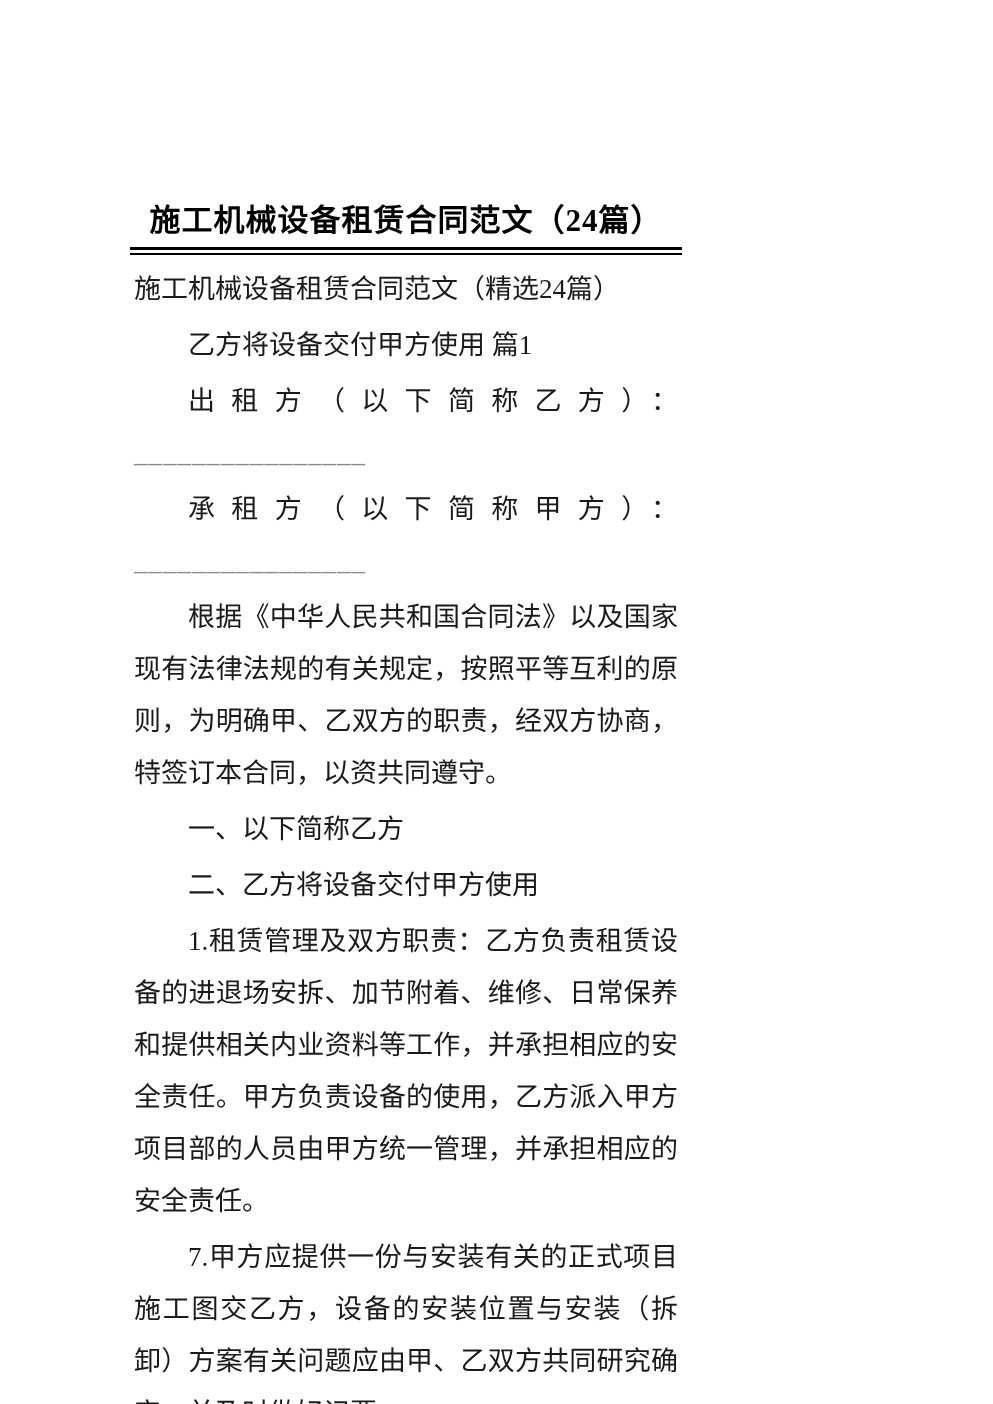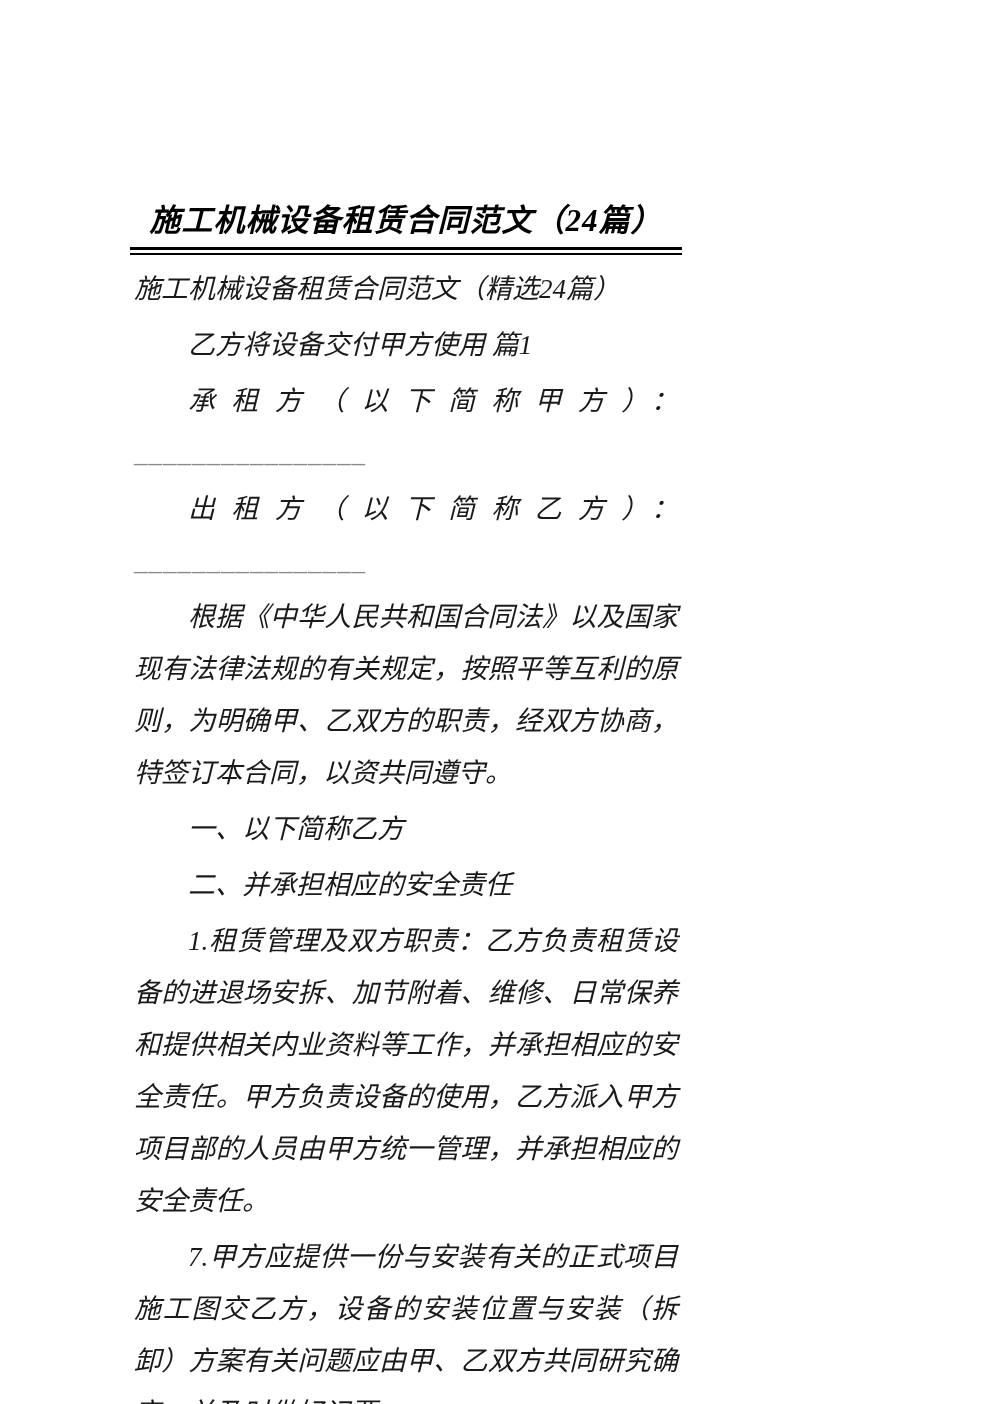--- a/index.html
+++ b/index.html
@@ -11,21 +11,20 @@
     width: 993px;
     height: 1404px;
     overflow: hidden;
     font-family: "Liberation Serif", "DejaVu Serif", serif;
   }
   .page {
     box-sizing: border-box;
     width: 789px;
     height: 1404px;
     padding: 202px 107px 0 130px;
-    font-style: italic;
   }
   .doc-title {
     margin: 0;
     font-size: 31px;
     line-height: 38px;
     font-weight: bold;
     text-align: center;
     color: #000000;
     letter-spacing: 1px;
   }
@@ -64,29 +63,29 @@
   <h1 class="doc-title">施工机械设备租赁合同范文（24篇）</h1>
 
   <div class="title-rule"></div>
 
   <div class="content">
 
     <p>施工机械设备租赁合同范文（精选24篇）</p>
 
     <p class="indent">乙方将设备交付甲方使用 篇1</p>
 
+    <p class="indent"><span>出租方（以下简称乙方）：</span><span class="blank">________________</span></p>
+
     <p class="indent"><span>承租方（以下简称甲方）：</span><span class="blank">________________</span></p>
-
-    <p class="indent"><span>出租方（以下简称乙方）：</span><span class="blank">________________</span></p>
 
     <p class="indent">根据《中华人民共和国合同法》以及国家现有法律法规的有关规定，按照平等互利的原则，为明确甲、乙双方的职责，经双方协商，特签订本合同，以资共同遵守。</p>
 
     <p class="indent">一、以下简称乙方</p>
 
-    <p class="indent">二、并承担相应的安全责任</p>
+    <p class="indent">二、乙方将设备交付甲方使用</p>
 
     <p class="indent">1.租赁管理及双方职责：乙方负责租赁设备的进退场安拆、加节附着、维修、日常保养和提供相关内业资料等工作，并承担相应的安全责任。甲方负责设备的使用，乙方派入甲方项目部的人员由甲方统一管理，并承担相应的安全责任。</p>
 
 
     <p class="indent">7.甲方应提供一份与安装有关的正式项目施工图交乙方，设备的安装位置与安装（拆卸）方案有关问题应由甲、乙双方共同研究确定，并及时做好记要。</p>
 
   </div>
 </div>
 
 </body></html>

